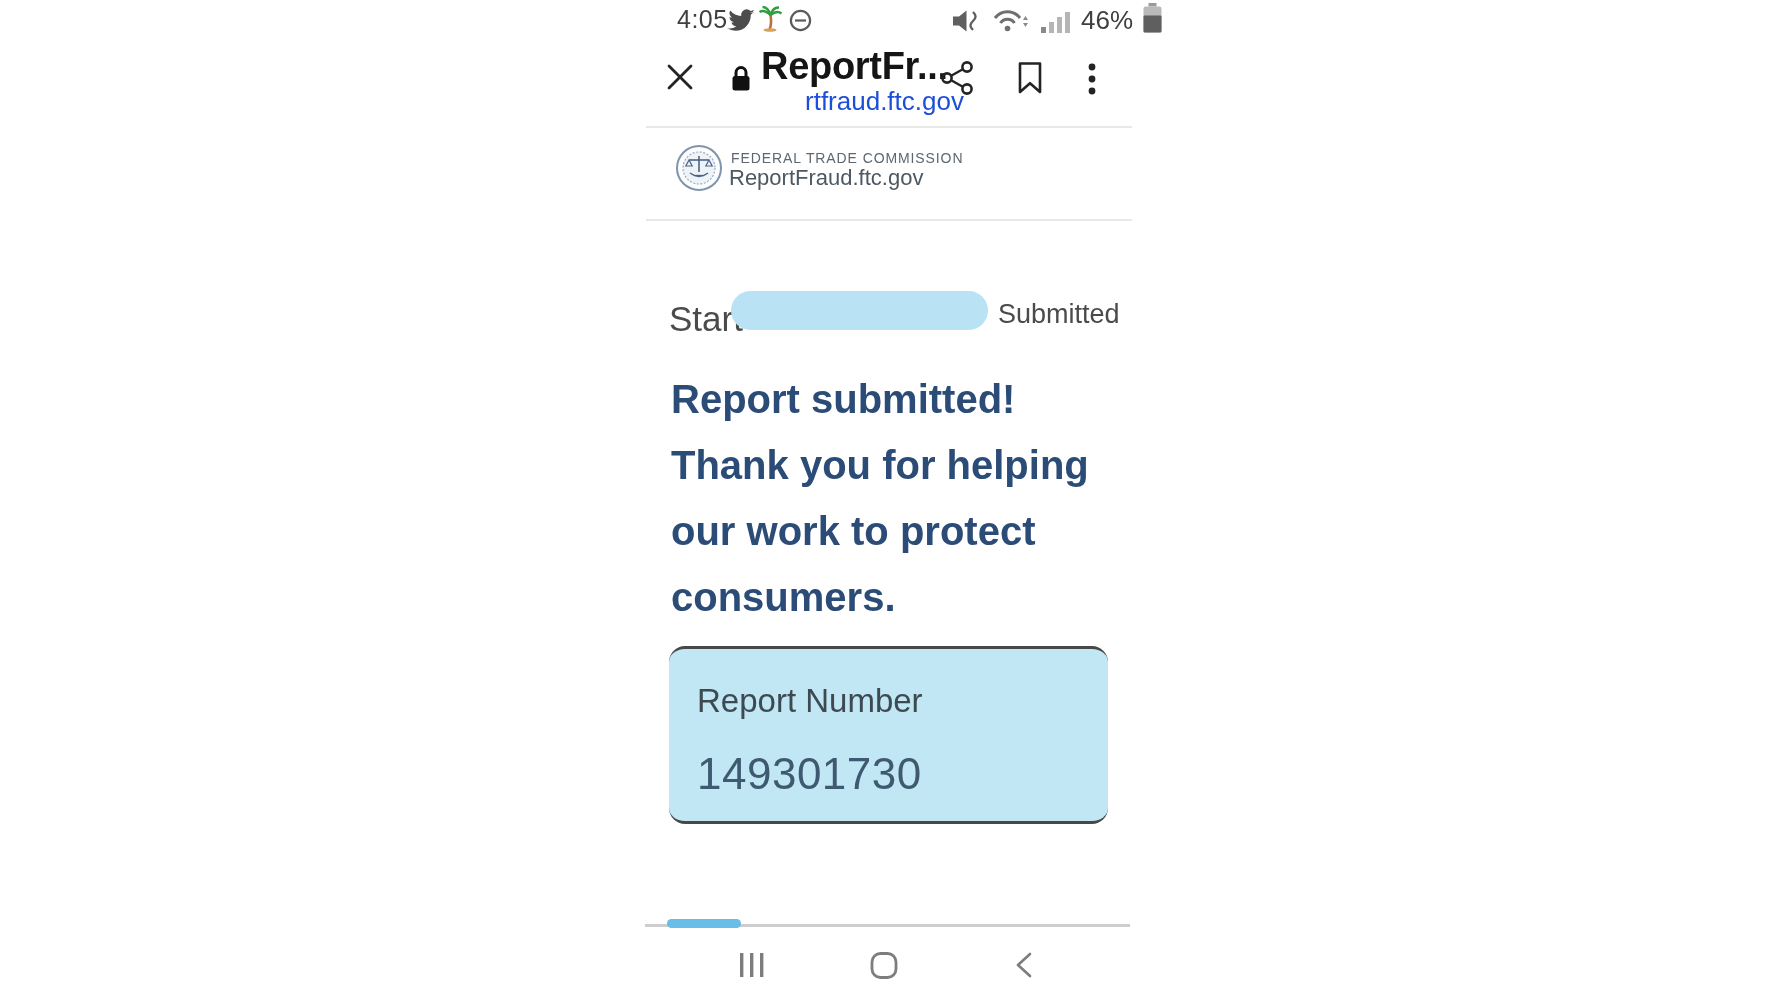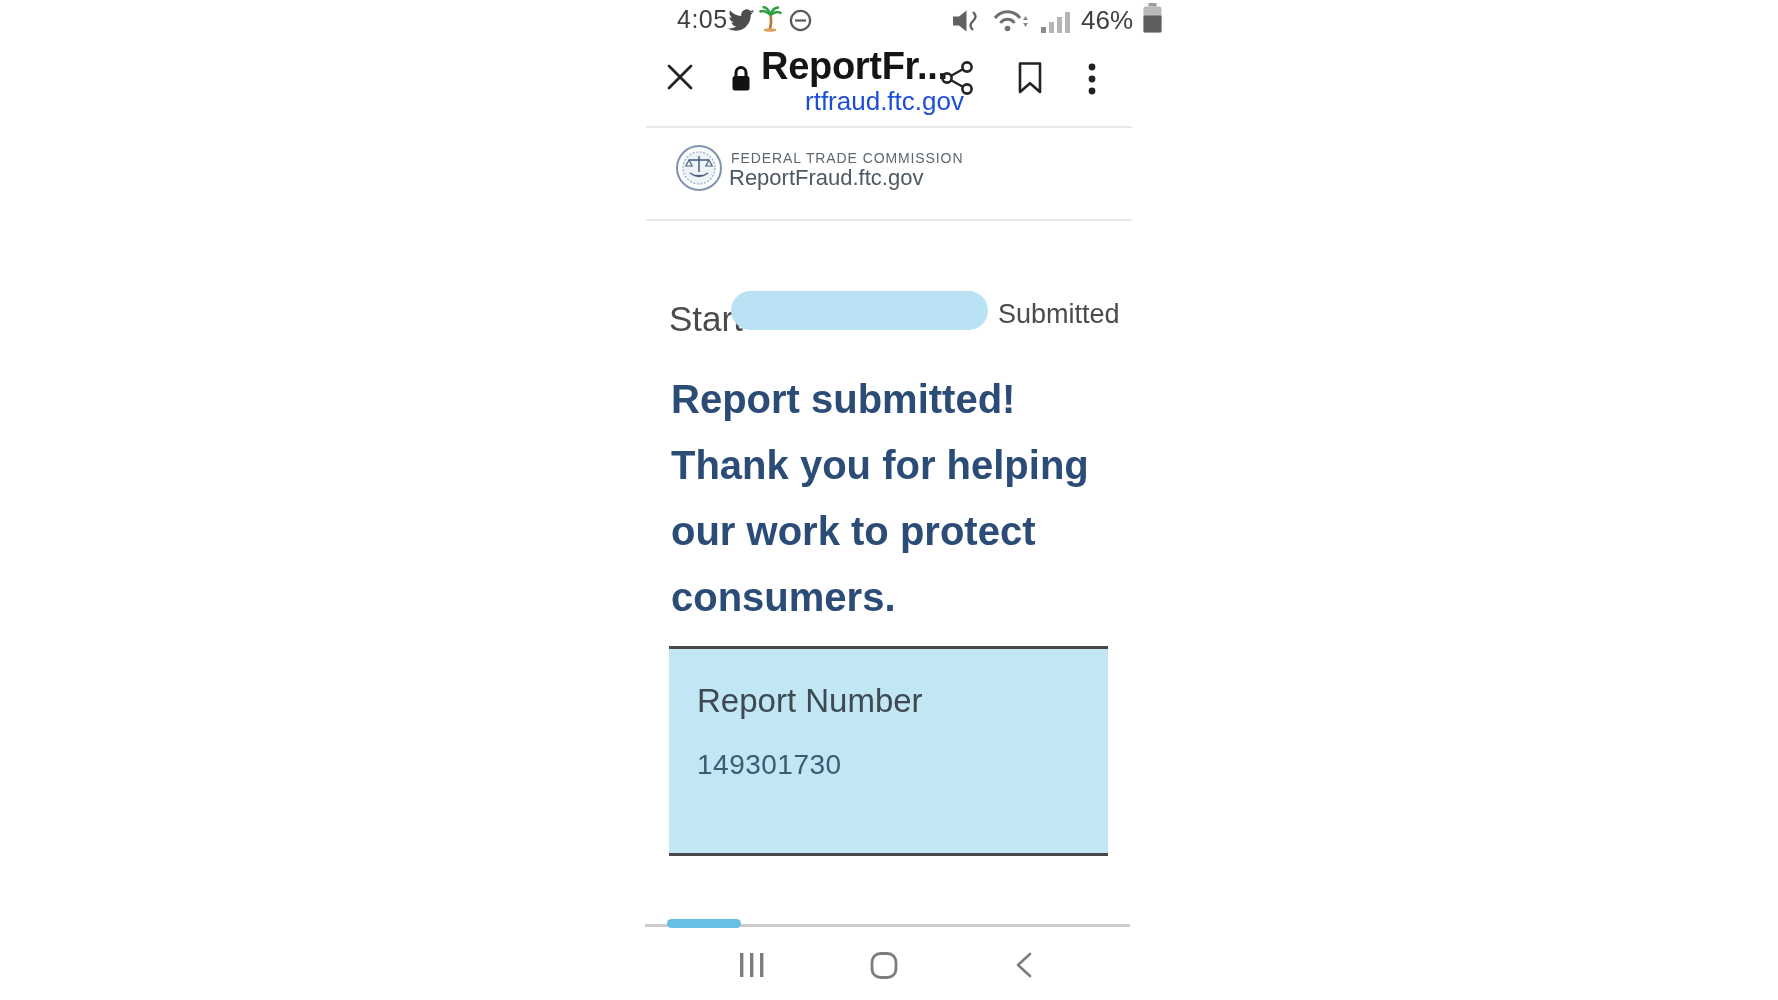--- a/index.html
+++ b/index.html
@@ -41,24 +41,24 @@
   
   #startLbl { left:669px; top:299px; font-size:35px; color:#4b4b4b; }
   #pill { left:731px; top:291px; width:257px; height:39px; border-radius:20px; background:#b9e3f4; }
   #endLbl { left:998px; top:299px; font-size:27px; color:#4b4b4b; }
 
   
   #heading { left:671px; top:366px; width:470px; font-size:40px; line-height:66px;
              font-weight:700; color:#2c4c78; white-space:pre-line; }
 
   
-  #panel { left:669px; top:646px; width:439px; height:210px; background:#c1e6f4;
-           border-top:3px solid #484848; border-bottom:3px solid #484848; }
+  #panel { left:669px; top:646px; width:439px; height:178px; background:#c1e6f4;
+           border-top:3px solid #484848; border-bottom:3px solid #484848;border-radius:16px; }
   #panelLbl { left:28px; top:33px; font-size:33px; color:#3e4a52; position:absolute; }
-  #panelNum { left:28px; top:100px; font-size:28px; color:#3f5a70; position:absolute; letter-spacing:.5px; }
+  #panelNum { left:28px; top:100px; font-size:44px; color:#3f5a70; position:absolute; letter-spacing:.5px; }
 
   
   #track { left:645px; top:924px; width:485px; height:3px; background:#cdcdcd; }
   #thumb { left:667px; top:919px; width:74px; height:9px; border-radius:5px; background:#68bee6; cursor:pointer; }
 
   
   #navRecents { left:739px; top:952px; cursor:pointer; }
   #navHome { left:870px; top:952px; cursor:pointer; }
   #navBack { left:1015px; top:952px; cursor:pointer; }
 </style>

